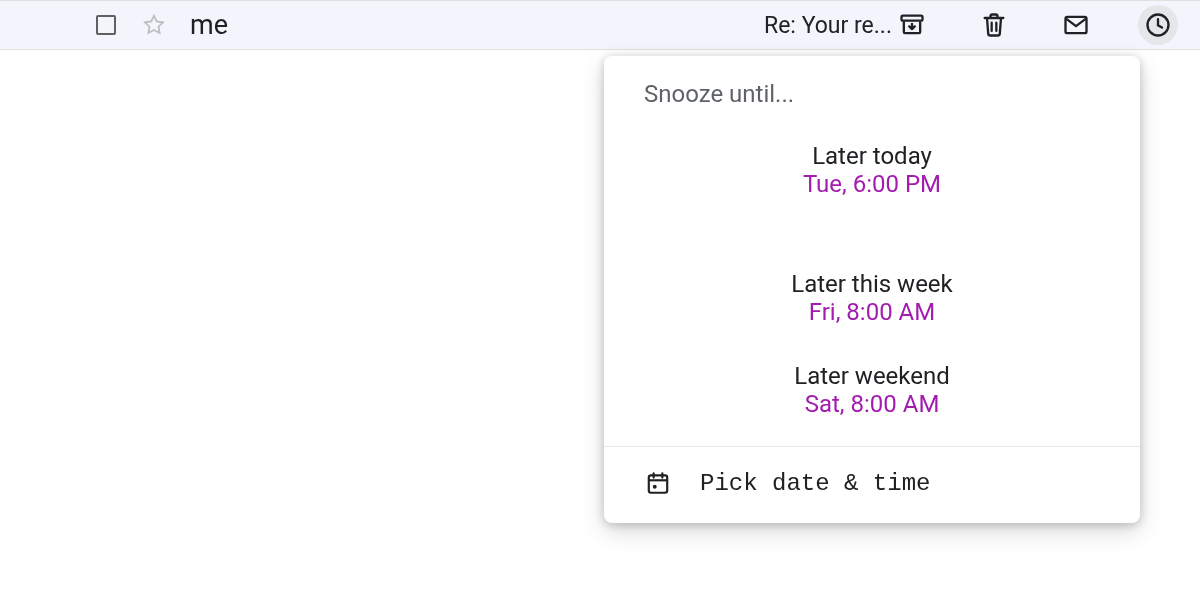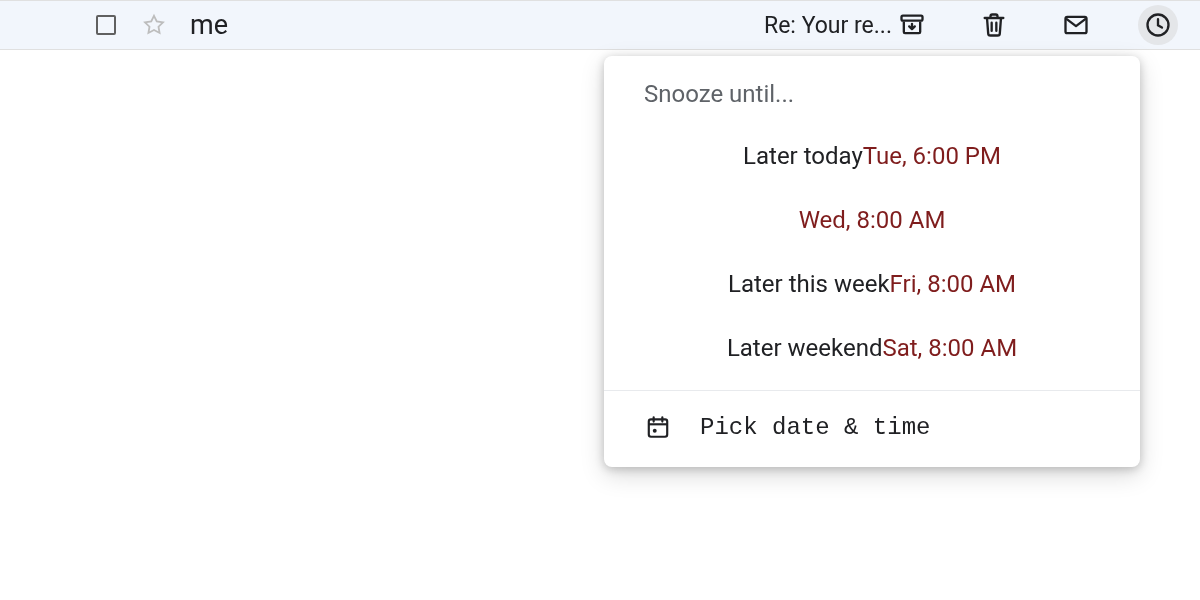--- a/index.html
+++ b/index.html
@@ -81,32 +81,33 @@
       padding-top: 24px;
       padding-bottom: 4px;
     }
     .snooze-title {
       font-size: 24px;
       color: #5f6368;
       padding: 0 40px 16px 40px;
     }
     .snooze-option {
       display: flex;
-      justify-content: center;
+      justify-content: flex-start;
       align-items: center;
       padding: 18px 40px;
       cursor: pointer;
+      flex-direction: column;
     }
     .snooze-label {
       font-size: 24px;
       color: #202124;
     }
     .snooze-time {
       font-size: 24px;
-      color: #7f1d1d;
+      color: #a21caf;
     }
     .divider {
       height: 1px;
       background: #e8eaed;
       margin-top: 10px;
     }
     .pick-date-row {
       display: flex;
       align-items: center;
       padding: 22px 40px;
@@ -170,21 +171,20 @@
 </div>
 
 <div class="snooze-menu">
   <div class="snooze-title">Snooze until...</div>
 
   <div class="snooze-option">
     <span class="snooze-label">Later today</span>
     <span class="snooze-time">Tue, 6:00 PM</span>
   </div>
   <div class="snooze-option">
-    <span class="snooze-time">Wed, 8:00 AM</span>
   </div>
   <div class="snooze-option">
     <span class="snooze-label">Later this week</span>
     <span class="snooze-time">Fri, 8:00 AM</span>
   </div>
   <div class="snooze-option">
     <span class="snooze-label">Later weekend</span>
     <span class="snooze-time">Sat, 8:00 AM</span>
   </div>
 

